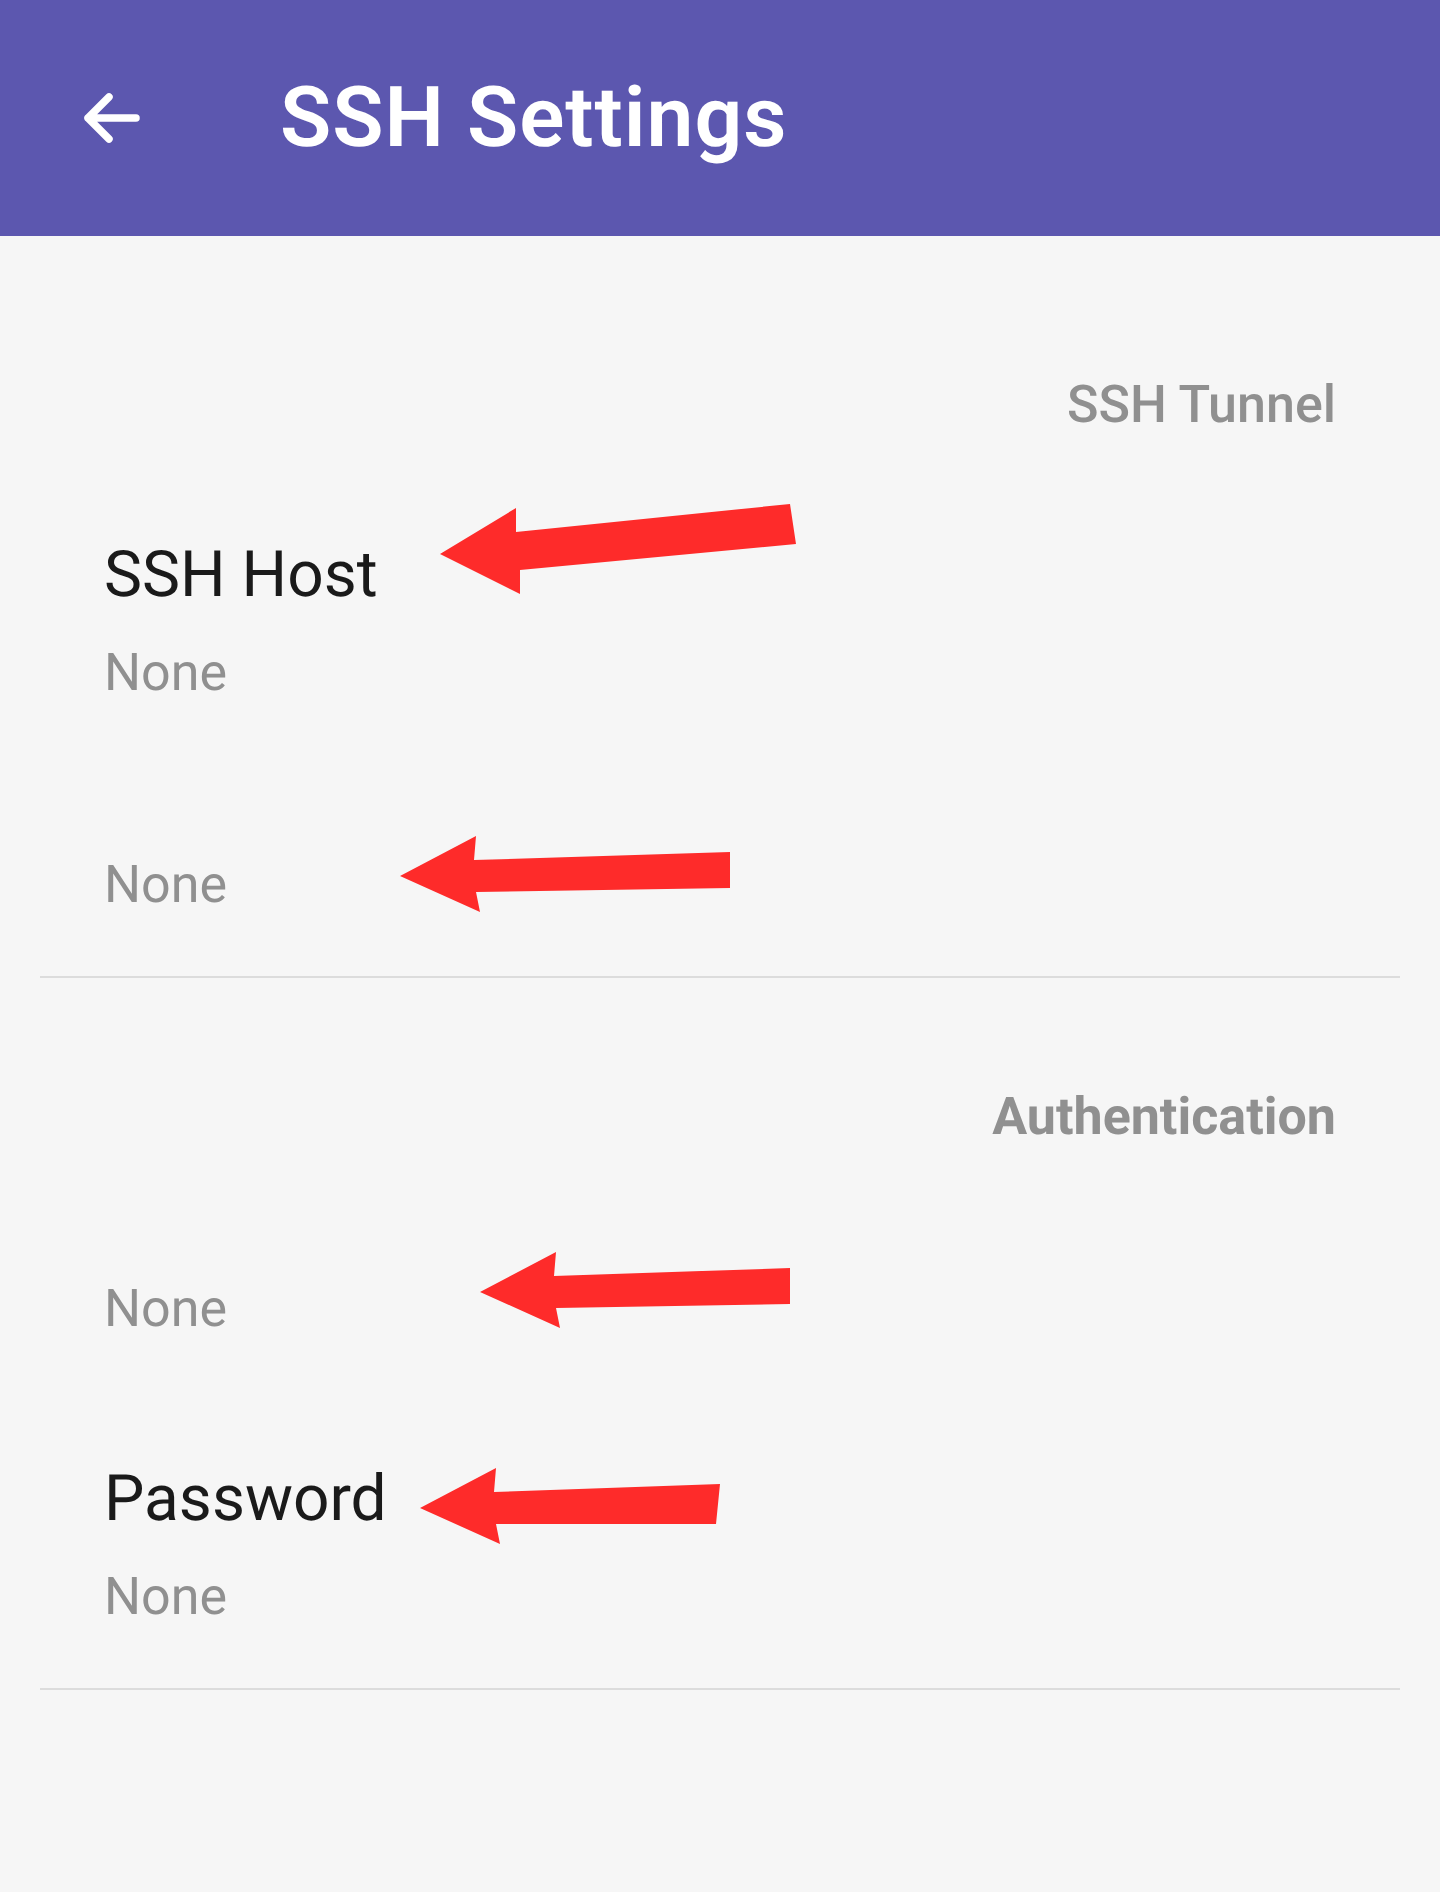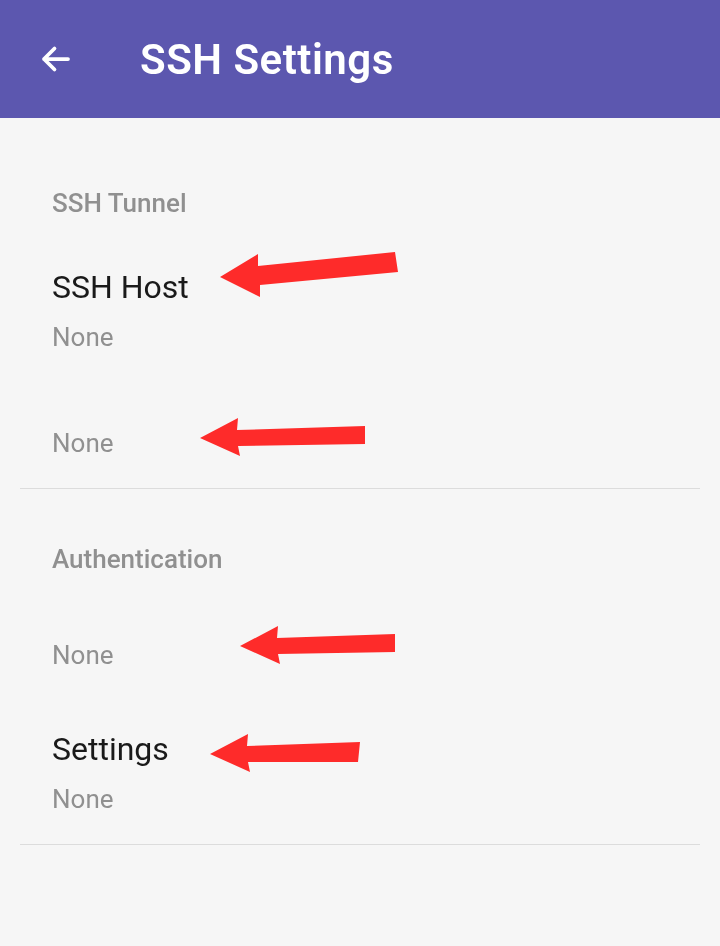--- a/index.html
+++ b/index.html
@@ -39,23 +39,25 @@
     }
     .content {
       padding: 0;
       position: relative;
     }
     .section-header {
       font-size: 26px;
       font-weight: 500;
       color: #909090;
       padding: 70px 52px 20px 52px;
+      text-align: right;
     }
     .section-header.auth {
       padding-top: 55px;
+      font-weight: bold;
     }
     .list-item {
       padding: 30px 52px 30px 52px;
       cursor: pointer;
       position: relative;
     }
     .item-label {
       font-size: 32px;
       font-weight: 400;
       color: #1a1a1a;
@@ -122,21 +124,21 @@
   <div class="list-item">
     <div class="item-value">None</div>
     <div class="arrow-annotation" style="left:240px; top:22px;">
       <svg width="200" height="55" viewBox="0 0 200 55">
         <path d="M 0 30 L 38 10 L 37 22 L 155 18 L 155 36 L 38 38 L 40 48 Z" fill="#fe2b2a"></path>
       </svg>
     </div>
   </div>
 
   <div class="list-item">
-    <div class="item-label">Settings</div>
+    <div class="item-label">Password</div>
     <div class="item-value">None</div>
     <div class="arrow-annotation" style="left:210px; top:24px;">
       <svg width="200" height="55" viewBox="0 0 200 55">
         <path d="M 0 30 L 38 10 L 37 22 L 150 18 L 148 38 L 38 38 L 40 48 Z" fill="#fe2b2a"></path>
       </svg>
     </div>
   </div>
 
   <div class="divider"></div>
 

